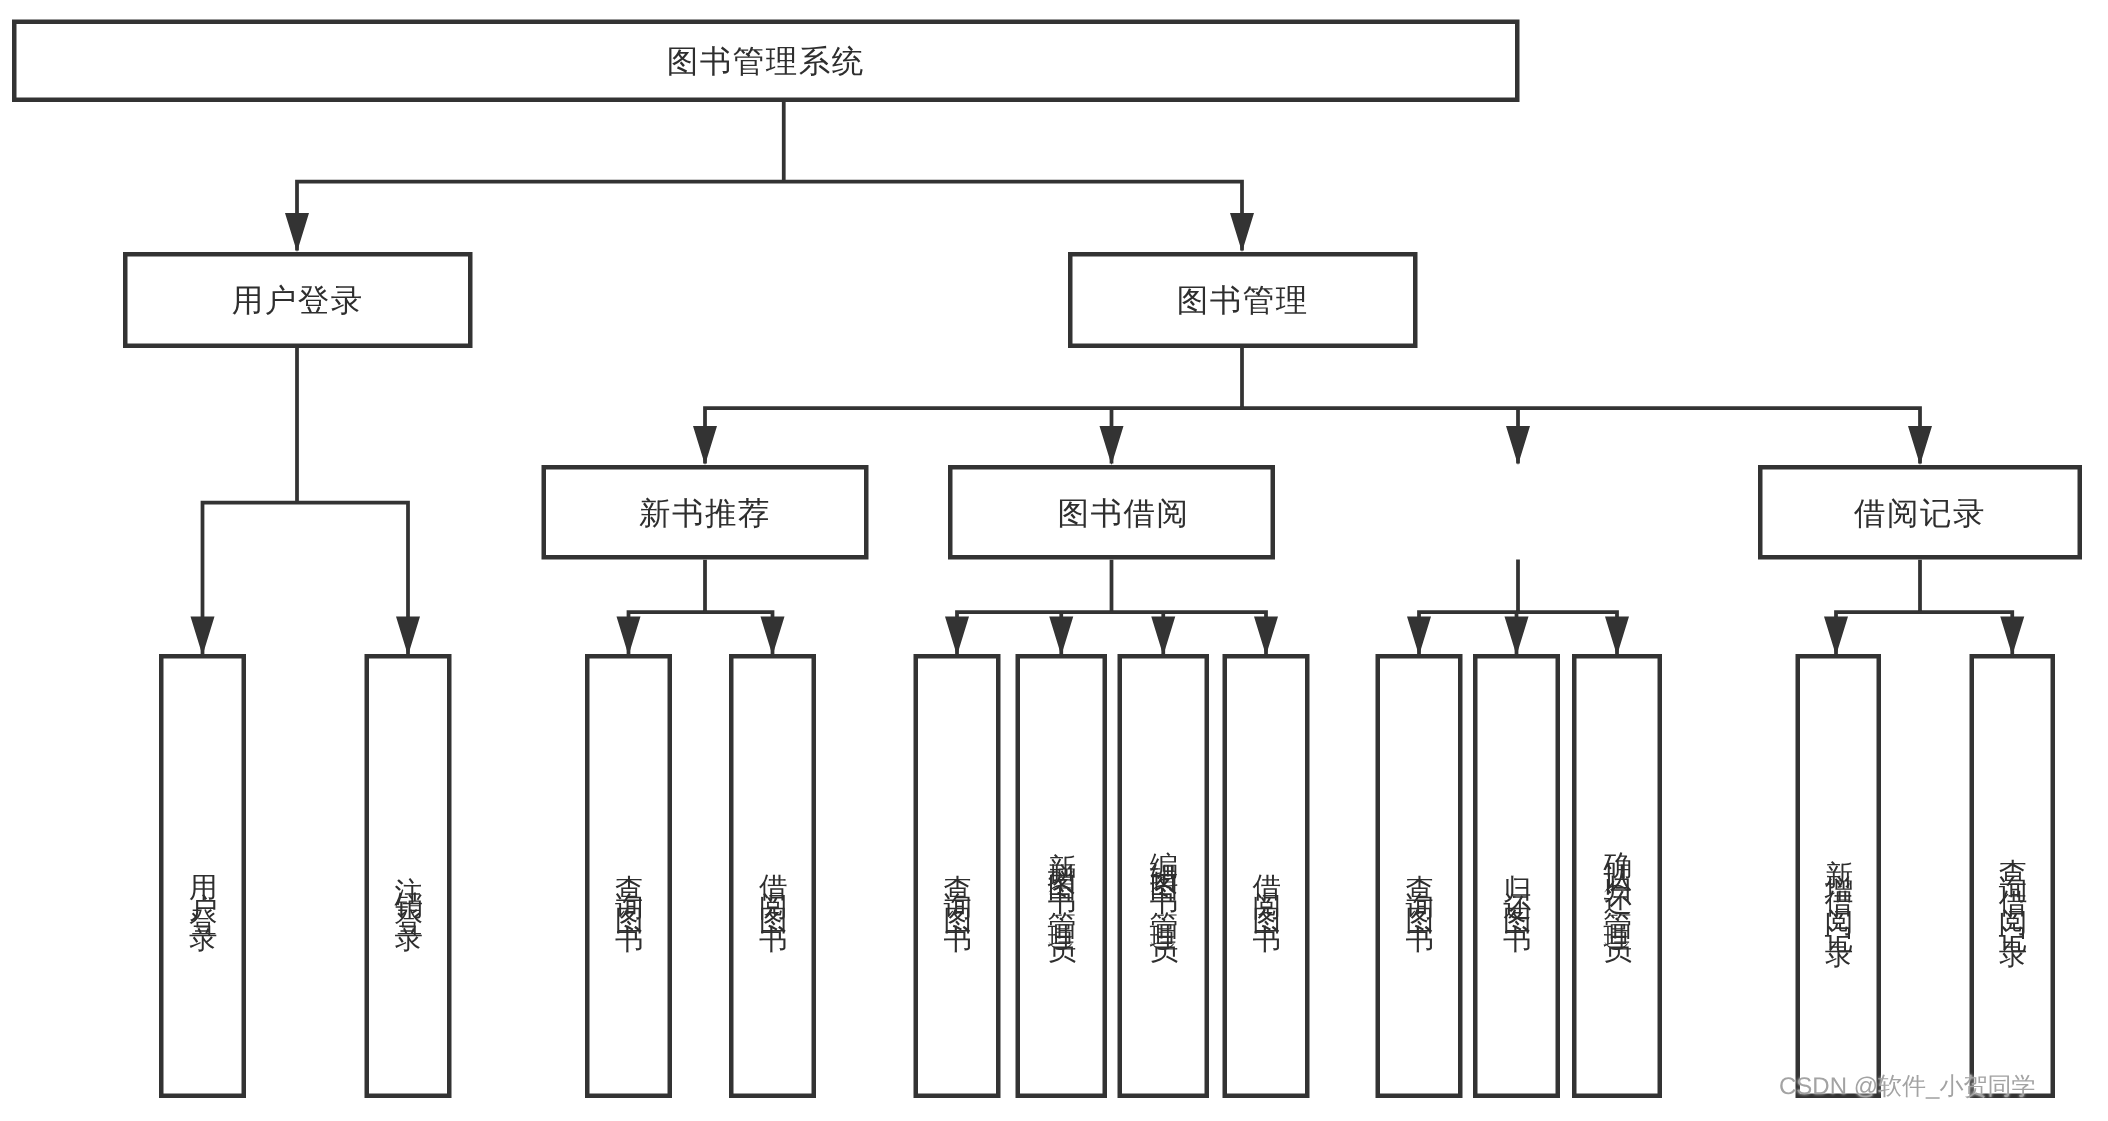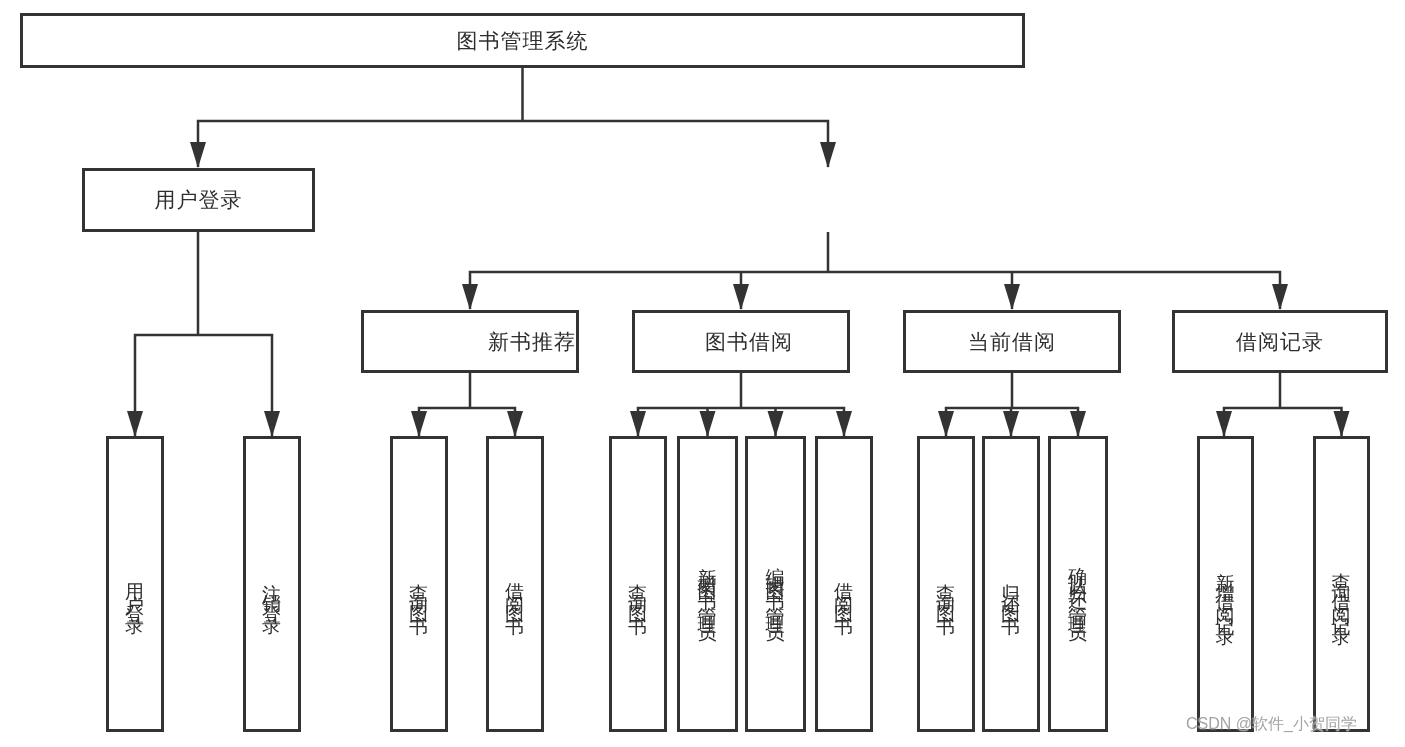--- a/index.html
+++ b/index.html
@@ -79,36 +79,36 @@
       M699.5 411 L715.5 411 L707.5 437 Z
       M767.5 411 L783.5 411 L775.5 437 Z
       M836 411 L852 411 L844 437 Z
       M938 411 L954 411 L946 437 Z
       M1003 411 L1019 411 L1011 437 Z
       M1070 411 L1086 411 L1078 437 Z
       M1216 411 L1232 411 L1224 437 Z
       M1333.5 411 L1349.5 411 L1341.5 437 Z"></path>
   </svg>
 
-  <div class="box h-box" style="left:20px; top:13px; width:1005px; height:55px;">
+  <div class="box h-box" style="left:8px; top:13px; width:1005px; height:55px;">
     <span>图书管理系统</span>
   </div>
 
   <div class="box h-box" style="left:82px; top:168px; width:233px; height:64px;">
     <span>用户登录</span>
   </div>
+  <div class="box h-box" style="left:712px; top:168px; width:233px; height:64px;">
+    <span>图书管理</span>
+  </div>
 
-  <div class="box h-box" style="left:361px; top:310px; width:218px; height:63px;justify-content:flex-end;">
+  <div class="box h-box" style="left:361px; top:310px; width:218px; height:63px;">
     <span>新书推荐</span>
   </div>
   <div class="box h-box" style="left:632px; top:310px; width:218px; height:63px;padding-left:16px;">
     <span>图书借阅</span>
-  </div>
-  <div class="box h-box" style="left:903px; top:310px; width:218px; height:63px;">
-    <span>当前借阅</span>
   </div>
   <div class="box h-box" style="left:1172px; top:310px; width:216px; height:63px;font-family:Liberation Mono, monospace;">
     <span>借阅记录</span>
   </div>
 
   <div class="box v-box" style="left:106px; top:436px; width:58px; height:296px;">
     <span class="vtext">用户登录</span>
   </div>
   <div class="box v-box" style="left:243px; top:436px; width:58px; height:296px;">
     <span class="vtext">注销登录</span>

